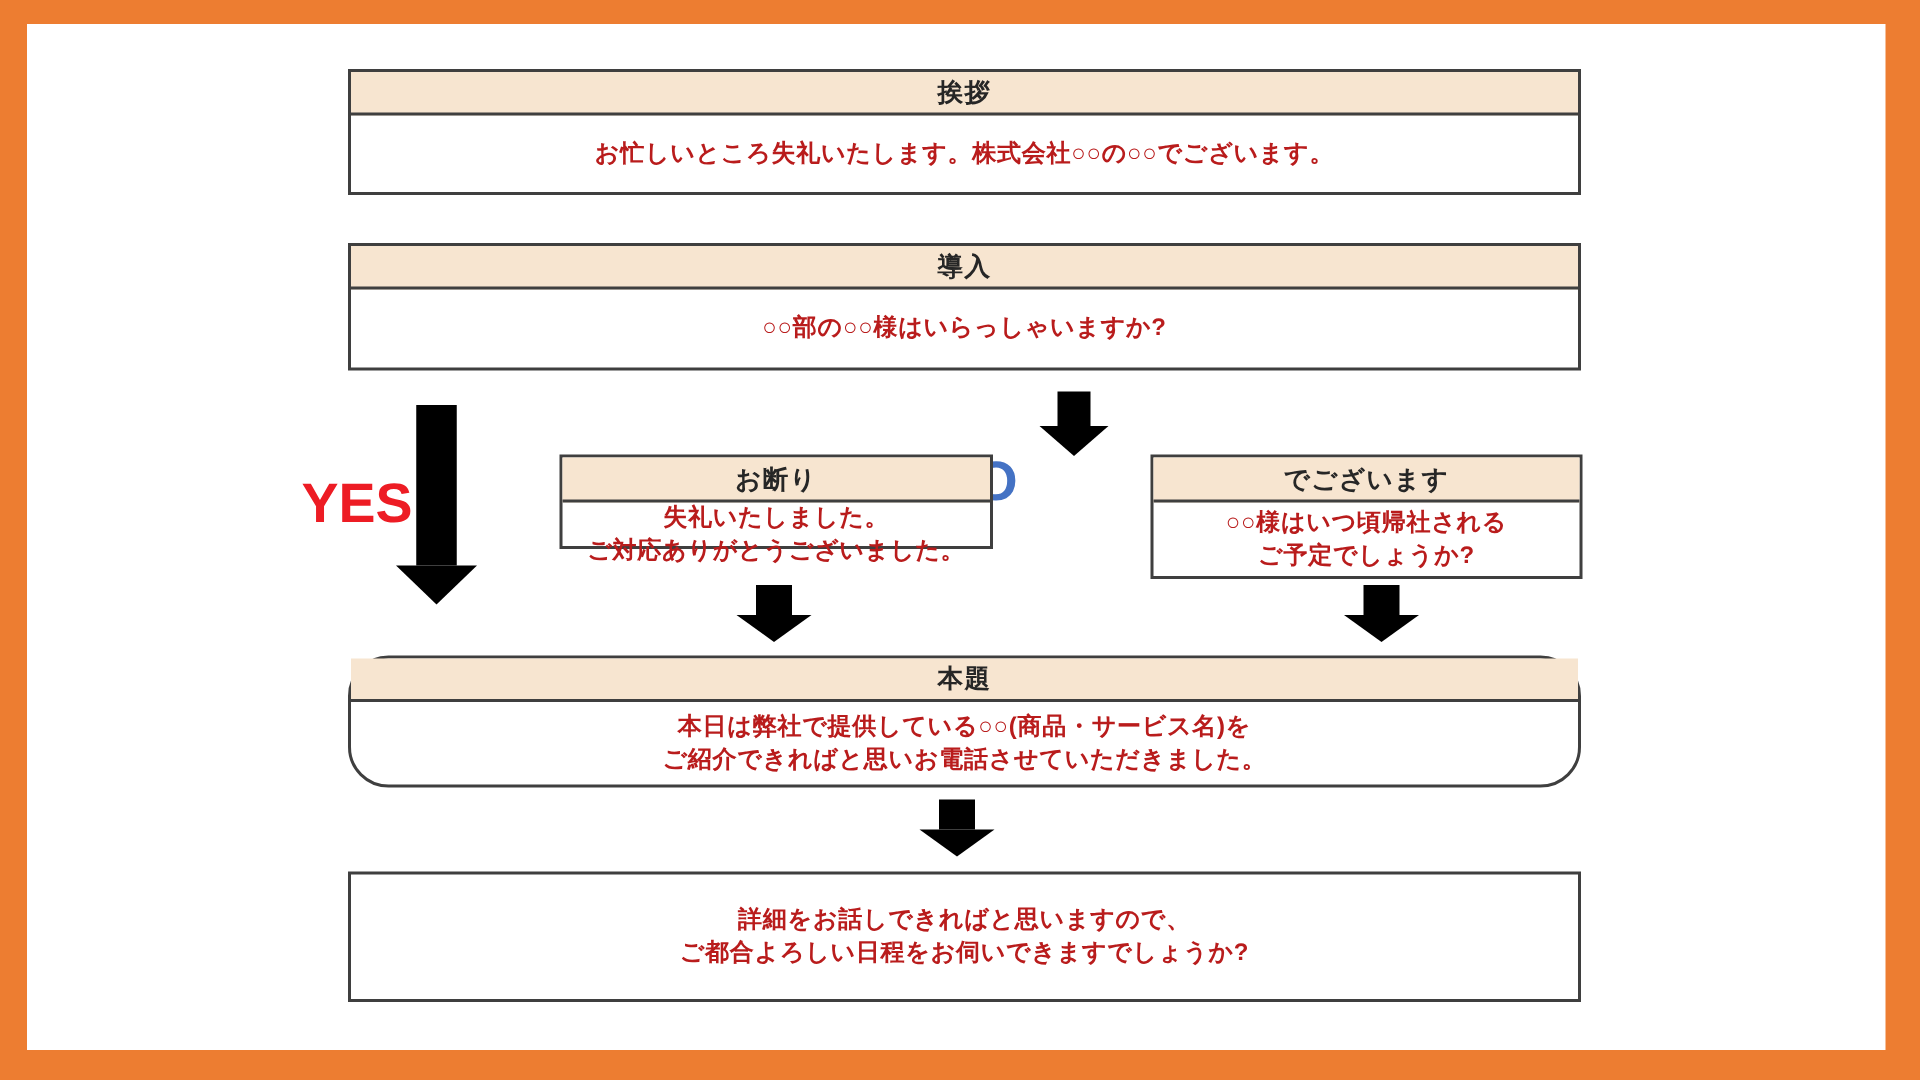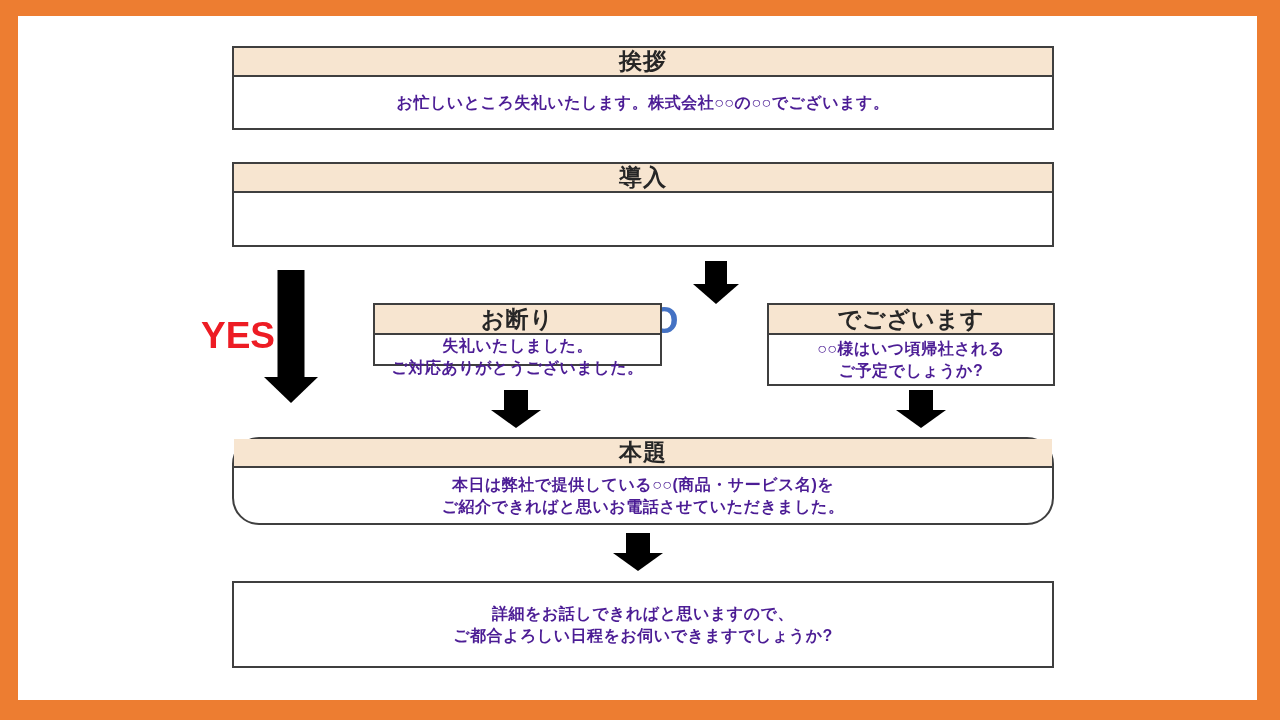--- a/index.html
+++ b/index.html
@@ -18,28 +18,28 @@
     position:absolute;
     border:2px solid var(--line,#3F3F3F);
     background:#ffffff;
     box-sizing:border-box;
     display:flex;flex-direction:column;
   }
   .fbox .hd{
     background:var(--hdr,#F7E5D0);
     border-bottom:2px solid var(--line,#3F3F3F);
     display:flex;align-items:center;justify-content:center;
-    font-size:23px;font-weight:600;color:#262626;
+    font-size:17px;font-weight:600;color:#262626;
     letter-spacing:1px;
     flex:0 0 auto;
   }
   .fbox .bd{
     flex:1 1 auto;
     display:flex;flex-direction:column;align-items:center;justify-content:center;
-    font-size:16px;font-weight:600;color:#4c1d95;
+    font-size:16px;font-weight:600;color:#b91c1c;
     line-height:22px;letter-spacing:0.5px;
     text-align:right;
   }
   
   .arrow{position:absolute;}
   .arrow .shaft{
     position:absolute;top:0;left:50%;transform:translateX(-50%);
     background:var(--arrow,#000);
   }
   .arrow .head{
@@ -93,20 +93,23 @@
 
   <div class="fbox box-greeting">
     <div class="hd">挨拶</div>
     <div class="bd">
       <span>お忙しいところ失礼いたします。株式会社○○の○○でございます。</span>
     </div>
   </div>
 
   <div class="fbox box-intro">
     <div class="hd">導入</div>
+    <div class="bd">
+      <span>○○部の○○様はいらっしゃいますか?</span>
+    </div>
   </div>
 
   <div class="lbl lbl-yes">YES</div>
   <div class="arrow arrow-yes">
     <div class="shaft"></div>
     <div class="head"></div>
   </div>
 
   <div class="lbl lbl-no">NO</div>
   <div class="arrow arrow-no">

